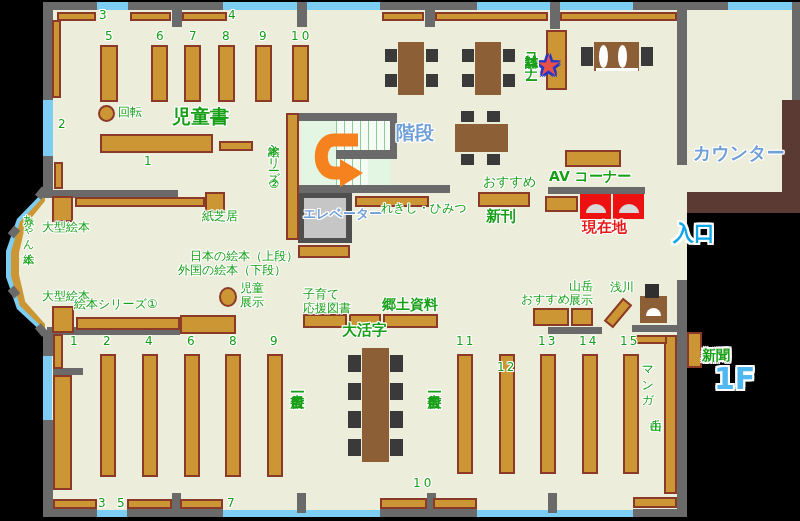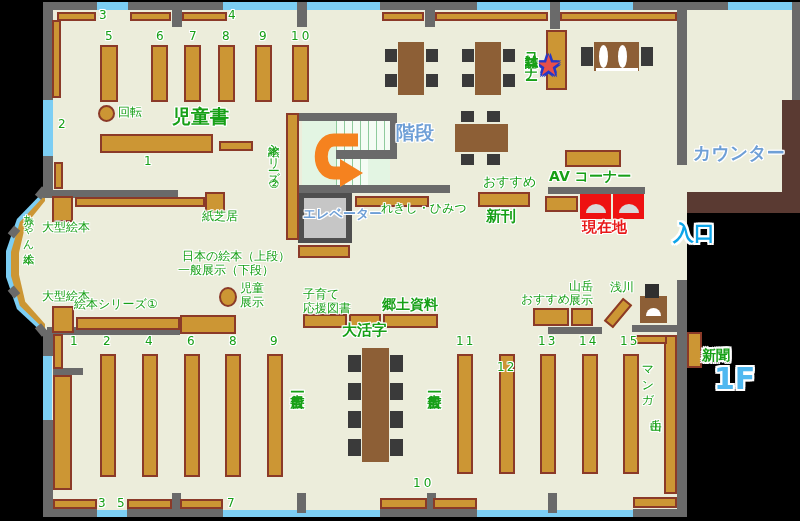--- a/index.html
+++ b/index.html
@@ -227,22 +227,22 @@
   <div class="star" style="left:536px;top:52px;">★</div>
 
   <div class="lbl b ol" style="left:172px;top:106px;font-size:19px;">児童書</div>
   <div class="lbl ol" style="left:118px;top:106px;text-align:right;">回転</div>
   <div class="lbl ol" style="left:202px;top:210px;">紙芝居</div>
   <div class="lbl ol" style="left:42px;top:221px;">大型絵本</div>
   <div class="lbl ol" style="left:42px;top:290px;">大型絵本</div>
   <div class="lbl ol v" style="left:21px;top:207px;height:100px;font-size:11px;">赤ちゃん絵本</div>
   <div class="lbl ol" style="left:68px;top:298px;padding-left:6px;">絵本シリーズ①</div>
   <div class="lbl ol v" style="left:266px;top:136px;height:105px;">絵本シリーズ②</div>
-  <div class="lbl ol" style="left:182px;top:250px;">日本の絵本（上段）</div>
-  <div class="lbl ol" style="left:178px;top:264px;">一般展示（下段）</div>
+  <div class="lbl ol" style="left:190px;top:250px;">日本の絵本（上段）</div>
+  <div class="lbl ol" style="left:178px;top:264px;">外国の絵本（下段）</div>
   <div class="lbl ol" style="left:240px;top:282px;">児童
 展示</div>
   <div class="lbl b ol blue" style="left:396px;top:122px;font-size:19px;">階段</div>
   <div class="lbl b ol blue" style="left:303px;top:207px;font-size:13px;">エレベーター</div>
   <div class="lbl ol" style="left:381px;top:202px;">れきし・ひみつ</div>
   <div class="lbl b ol v" style="left:523px;top:44px;height:95px;font-size:13px;">雑誌コーナー</div>
   <div class="lbl ol" style="left:483px;top:175px;font-size:13px;">おすすめ</div>
   <div class="lbl b ol" style="left:486px;top:208px;font-size:15px;">新刊</div>
   <div class="lbl b ol" style="left:549px;top:168px;font-size:14px;">AV コーナー</div>
   <div class="lbl b ol red" style="left:582px;top:219px;font-size:15px;">現在地</div>

